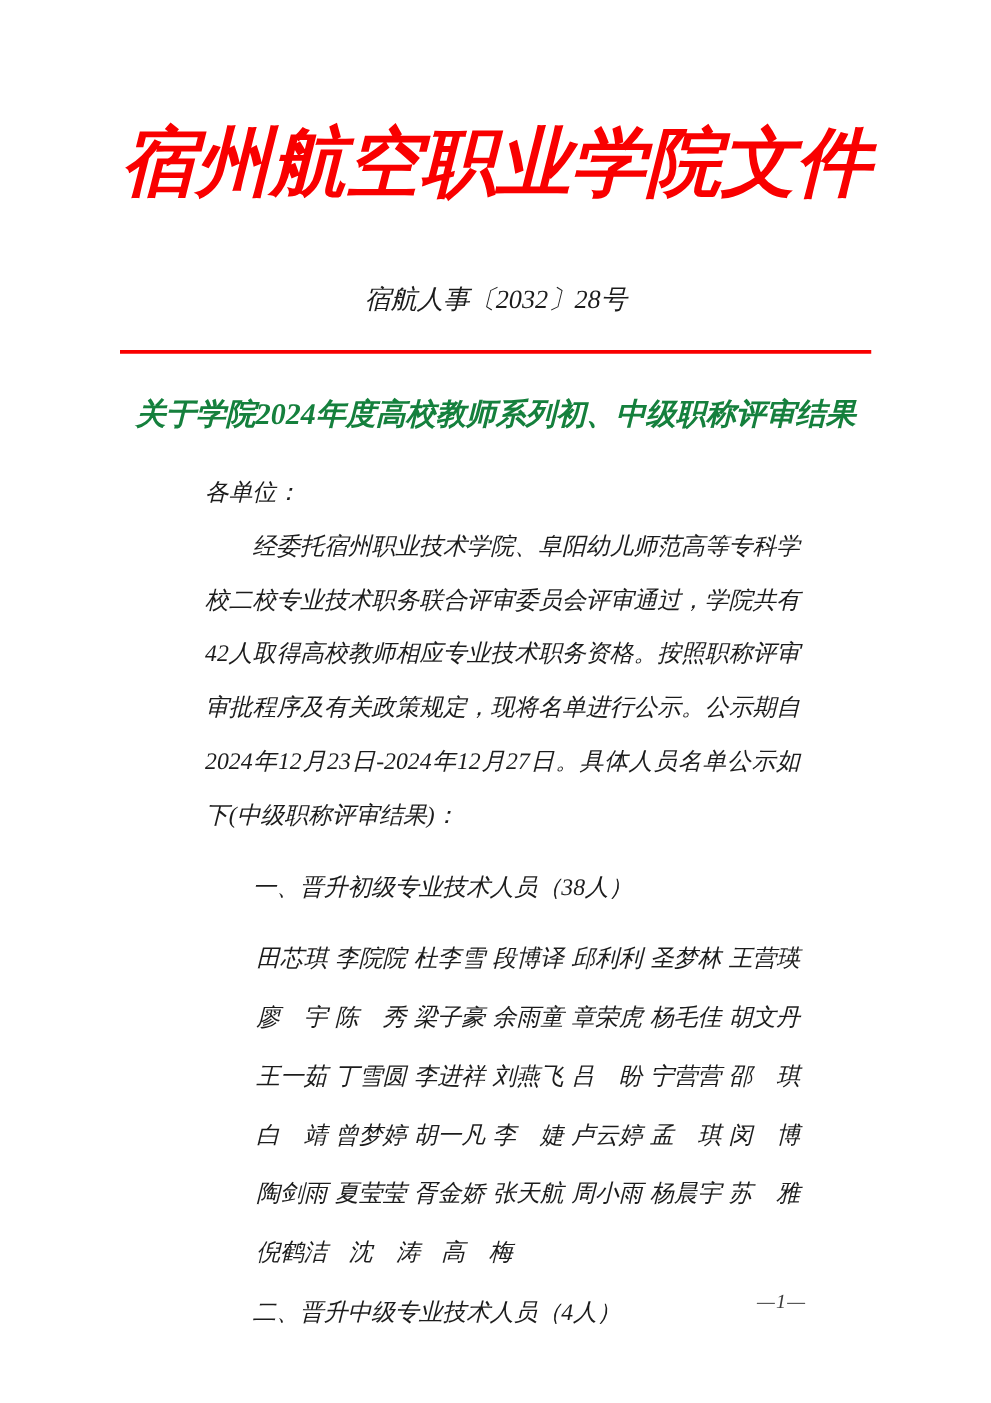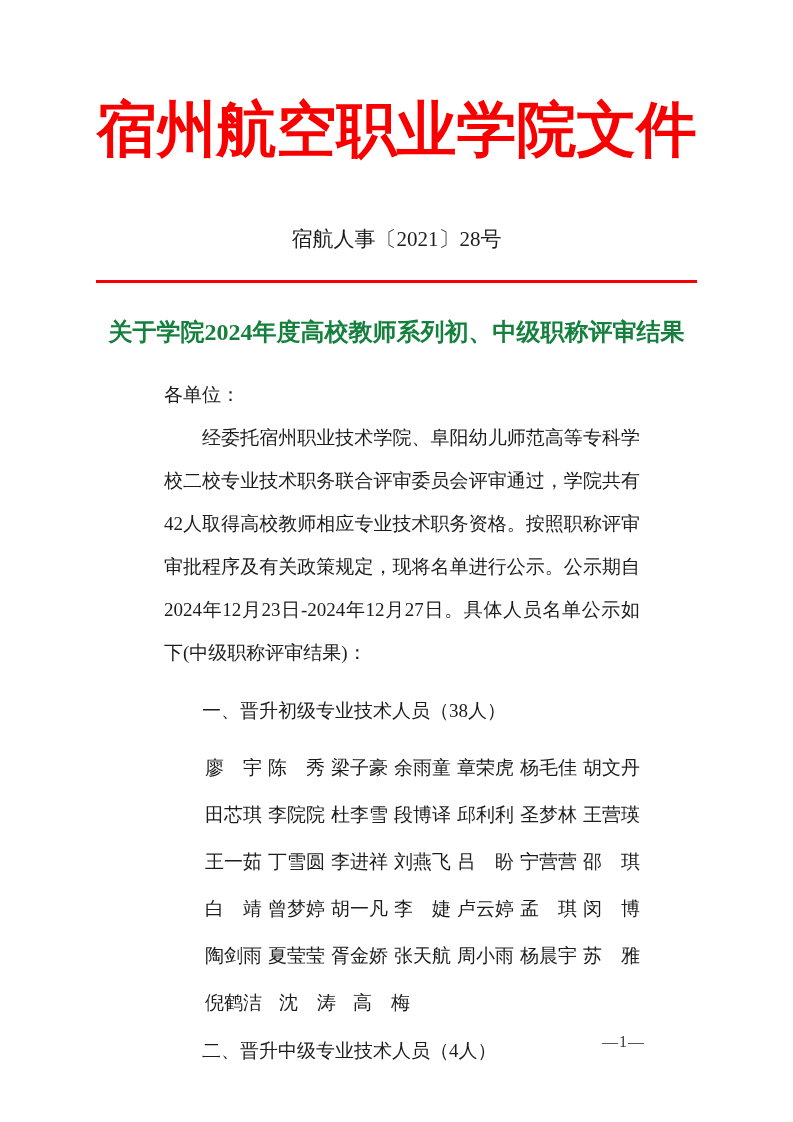--- a/index.html
+++ b/index.html
@@ -7,20 +7,21 @@
   html, body { background: #ffffff; }
   body { font-family: "Liberation Serif", "DejaVu Serif", serif; color: var(--ink); }
 
   .page {
     position: relative;
     width: 673px;
     height: 1122px;
     margin: 0 auto;
     background: #ffffff;
     overflow: hidden;
+    font-style: italic;
   }
 
   
   .banner-title {
     margin-top: 90px;
     text-align: center;
     font-size: 60px;
     line-height: 80px;
     font-weight: bold;
     color: var(--accent);
@@ -101,54 +102,54 @@
     letter-spacing: 1px;
   }
 </style>
 </head>
 <body>
 
 <div class="page">
 
   <div class="banner-title">宿州航空职业学院文件</div>
 
-  <div class="doc-number">宿航人事〔2021〕28号</div>
+  <div class="doc-number">宿航人事〔2032〕28号</div>
 
   <hr class="red-rule">
 
   <div class="doc-title">
     <div>关于学院2024年度高校教师系列初、中级职称评审结果</div>
   </div>
 
   <div class="content">
 
     <p class="salutation">各单位：</p>
 
     <p class="para">经委托宿州职业技术学院、阜阳幼儿师范高等专科学校二校专业技术职务联合评审委员会评审通过，学院共有42人取得高校教师相应专业技术职务资格。按照职称评审审批程序及有关政策规定，现将名单进行公示。公示期自2024年12月23日-2024年12月27日。具体人员名单公示如下(中级职称评审结果)：</p>
 
     <p class="section-heading">一、晋升初级专业技术人员（38人）</p>
 
     <div class="name-rows">
       <div class="name-row">
+          <span class="name">田芯琪</span>
+          <span class="name">李院院</span>
+          <span class="name">杜李雪</span>
+          <span class="name">段博译</span>
+          <span class="name">邱利利</span>
+          <span class="name">圣梦林</span>
+          <span class="name">王营瑛</span>
+        </div>
+      <div class="name-row">
           <span class="name">廖　宇</span>
           <span class="name">陈　秀</span>
           <span class="name">梁子豪</span>
           <span class="name">余雨童</span>
           <span class="name">章荣虎</span>
           <span class="name">杨毛佳</span>
           <span class="name">胡文丹</span>
-        </div>
-      <div class="name-row">
-          <span class="name">田芯琪</span>
-          <span class="name">李院院</span>
-          <span class="name">杜李雪</span>
-          <span class="name">段博译</span>
-          <span class="name">邱利利</span>
-          <span class="name">圣梦林</span>
-          <span class="name">王营瑛</span>
         </div>
       <div class="name-row">
           <span class="name">王一茹</span>
           <span class="name">丁雪圆</span>
           <span class="name">李进祥</span>
           <span class="name">刘燕飞</span>
           <span class="name">吕　盼</span>
           <span class="name">宁营营</span>
           <span class="name">邵　琪</span>
         </div>

